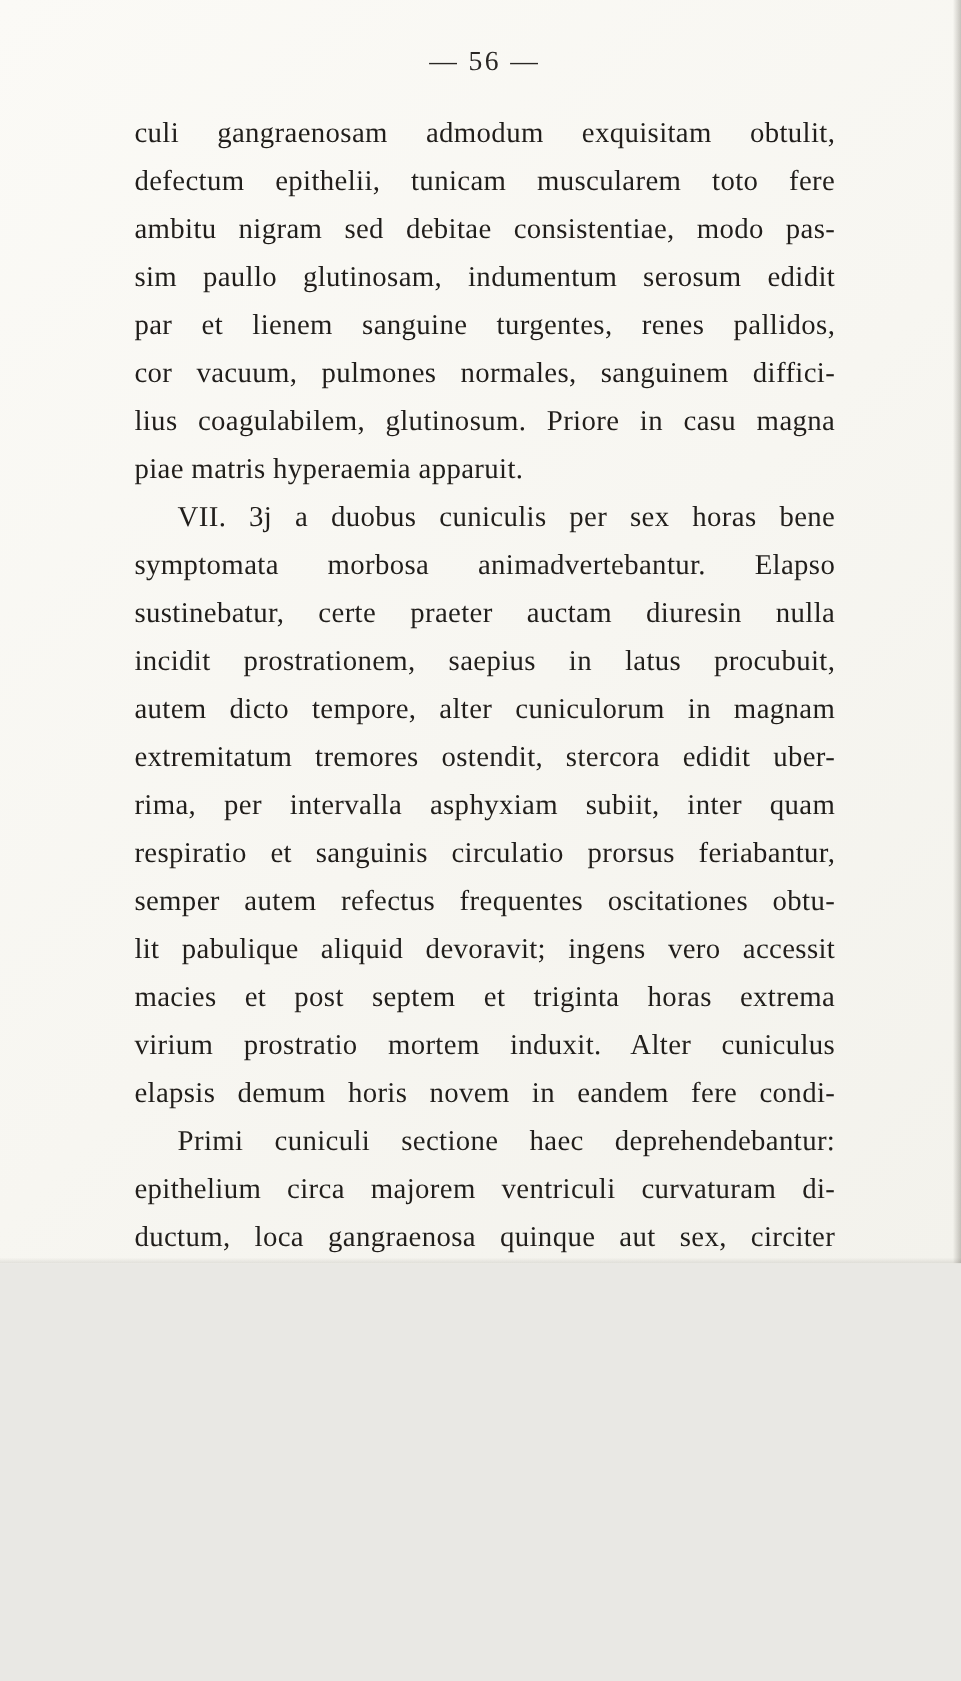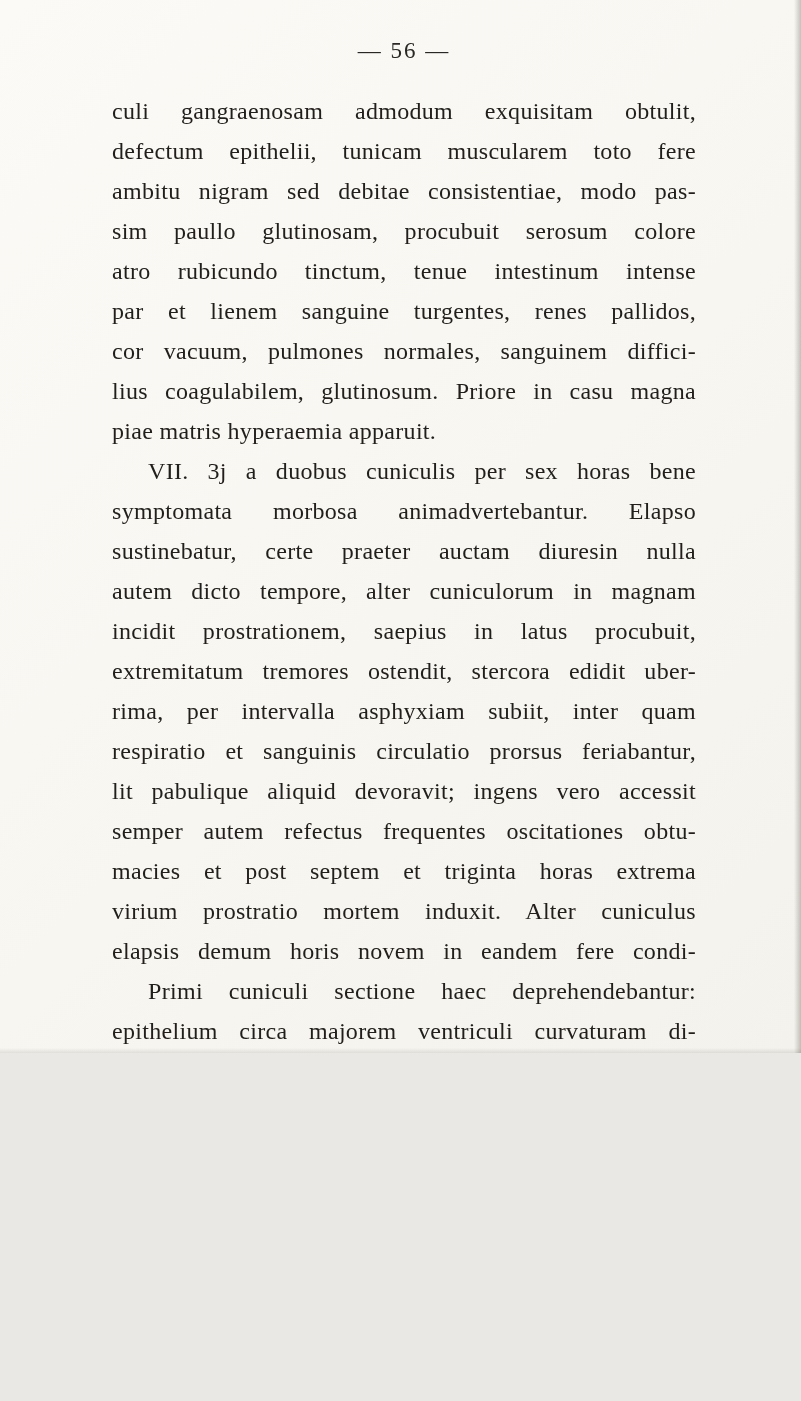--- a/index.html
+++ b/index.html
@@ -58,38 +58,37 @@
 </head>
 <body>
 
 <div class="page" style="color: rgb(33, 30, 27);">
   <div class="page-number">— 56 —</div>
   <div class="text-block">
       <div class="paragraph">
         <div class="line">culi gangraenosam admodum exquisitam obtulit,</div>
         <div class="line">defectum epithelii, tunicam muscularem toto fere</div>
         <div class="line">ambitu nigram sed debitae consistentiae, modo pas-</div>
-        <div class="line">sim paullo glutinosam, procubuit serosum colore</div>
-        <div class="line">atro rubicundo tinctum, tenue intestinum intense</div>
+        <div class="line">sim paullo glutinosam, indumentum serosum edidit</div>
         <div class="line">par et lienem sanguine turgentes, renes pallidos,</div>
         <div class="line">cor vacuum, pulmones normales, sanguinem diffici-</div>
         <div class="line">lius coagulabilem, glutinosum. Priore in casu magna</div>
         <div class="line line-last">piae matris hyperaemia apparuit.</div>
       </div>
       <div class="paragraph">
         <div class="line line-indent">VII. 3j a duobus cuniculis per sex horas bene</div>
         <div class="line">symptomata morbosa animadvertebantur. Elapso</div>
         <div class="line">sustinebatur, certe praeter auctam diuresin nulla</div>
+        <div class="line">incidit prostrationem, saepius in latus procubuit,</div>
         <div class="line">autem dicto tempore, alter cuniculorum in magnam</div>
-        <div class="line">incidit prostrationem, saepius in latus procubuit,</div>
         <div class="line">extremitatum tremores ostendit, stercora edidit uber-</div>
         <div class="line">rima, per intervalla asphyxiam subiit, inter quam</div>
         <div class="line">respiratio et sanguinis circulatio prorsus feriabantur,</div>
+        <div class="line">semper autem refectus frequentes oscitationes obtu-</div>
         <div class="line">lit pabulique aliquid devoravit; ingens vero accessit</div>
-        <div class="line">semper autem refectus frequentes oscitationes obtu-</div>
         <div class="line">macies et post septem et triginta horas extrema</div>
         <div class="line">virium prostratio mortem induxit. Alter cuniculus</div>
         <div class="line">elapsis demum horis novem in eandem fere condi-</div>
       </div>
       <div class="paragraph">
         <div class="line line-indent">Primi cuniculi sectione haec deprehendebantur:</div>
         <div class="line">epithelium circa majorem ventriculi curvaturam di-</div>
         <div class="line">ductum, loca gangraenosa quinque aut sex, circiter</div>
       </div>
     </div>

